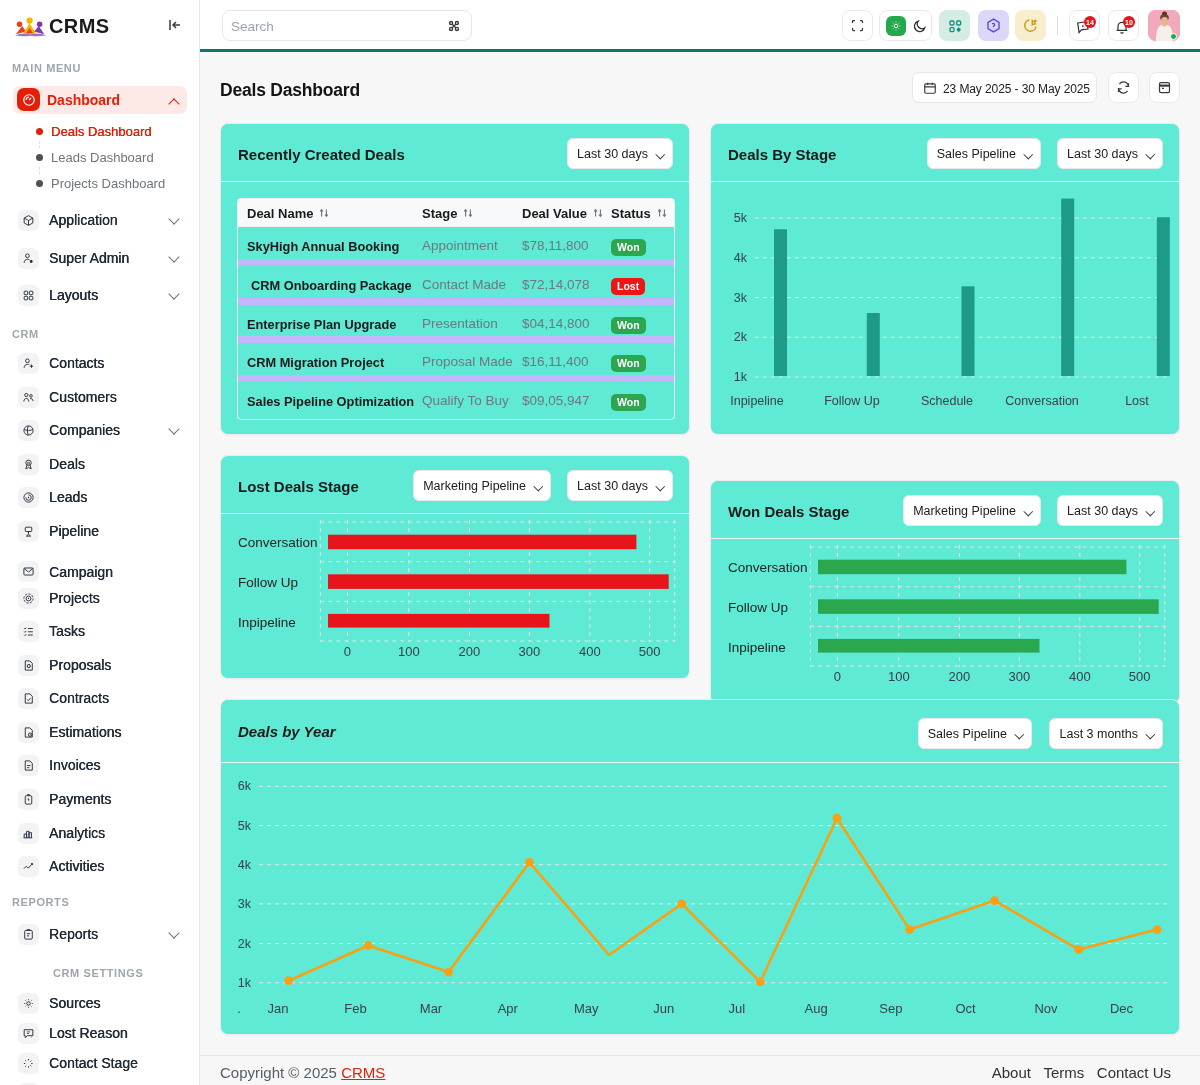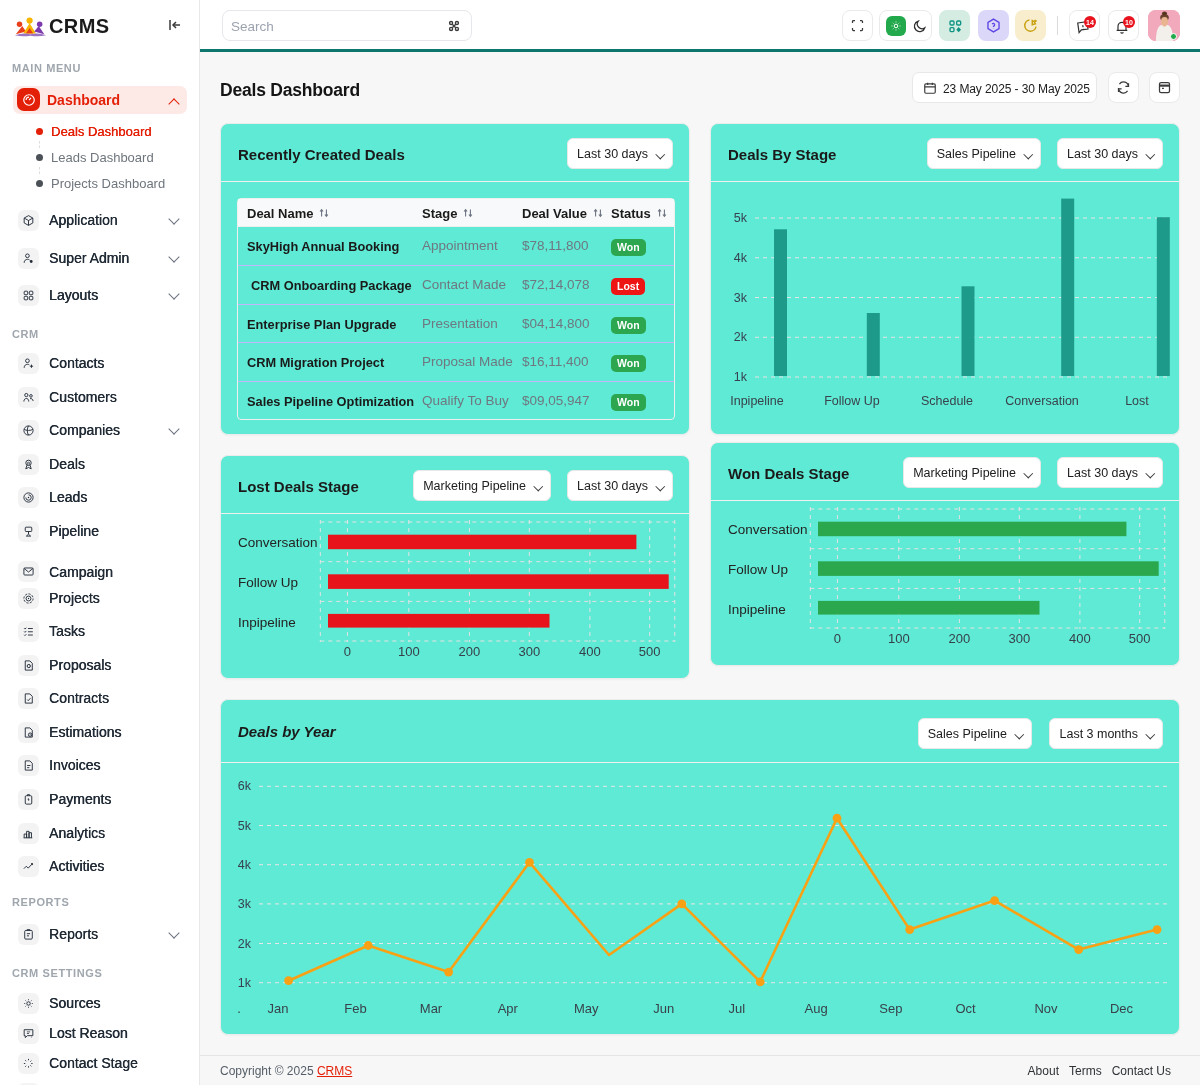--- a/index.html
+++ b/index.html
@@ -25,25 +25,25 @@
 
 .card { position:absolute; background:#5eead4; border:1px solid #ECECEC; border-radius:8px; box-shadow:0 1px 2px rgba(0,0,0,0.03); }
 .card .chead { position:absolute; left:0; top:0; right:0; height:58px; border-bottom:1px solid #F0F0F0; }
 .ctitle { position:absolute; left:17px; top:22px; font-size:15px; font-weight:bold; color:#1a1a1a; }
 .drop { position:absolute; height:31px; border:1px solid #E8E8E8; border-radius:6px; background:#fff; font-size:12.5px; color:#202020; display:flex; align-items:center; padding:0 24px 0 9px; white-space:nowrap; }
 .drop .dchev { position:absolute; right:9px; top:12px; width:6.5px; height:6.5px; border-right:1.5px solid #3a3a3a; border-bottom:1.5px solid #3a3a3a; transform:rotate(45deg); }
 .badge { display:inline-block; border-radius:5px; color:#fff; font-size:10.5px; font-weight:bold; padding:2px 6px 3px; }
 .badge.won { background:#2CA750; }
 .badge.lost { background:#EE1515; }
 .thh { font-size:13px; font-weight:bold; color:#1a1a1a; }
-.trow { position:absolute; left:0; width:436px; height:38.8px; border-bottom:1px solid #c4b5fd; }
+.trow { position:absolute; left:0; width:436px; height:38.8px; border-bottom:7px solid #c4b5fd; }
 .trow .d1 { position:absolute; top:12px; font-size:12.8px; font-weight:bold; color:#1a1a1a; white-space:nowrap; }
 .trow .d2 { position:absolute; top:11px; font-size:13.5px; color:#6F7780; }
 
-#footer { position:absolute; left:200px; top:1055px; width:1000px; height:30px; border-top:1px solid #E5E5E5; font-size:12px; color:#555E68; }
+#footer { position:absolute; left:200px; top:1055px; width:1000px; height:30px; border-top:1px solid #E5E5E5; font-size:15px; color:#555E68; }
 .sorti { display:inline-block; vertical-align:-1px; margin-left:5px; }
 </style>
 </head>
 <body>
 <div id="app">
 
   <div id="sidebar">
 
     <svg class="abs" style="left:14px;top:14px;" width="33" height="26" viewBox="0 0 36 28">
       <circle cx="6" cy="11" r="3" fill="#E8401B"></circle>
@@ -287,21 +287,21 @@
           <svg viewBox="0 0 24 24" fill="none" stroke="#212B36" stroke-width="1.7">
             <rect x="5" y="4.5" width="14" height="16" rx="2"></rect>
             <path d="M9.5 4.5 V3 H14.5 V4.5"></path>
             <path d="M9 10.5 H15 M9 14.5 H13"></path>
           </svg>
         </div>
       <div class="lbl">Reports</div>
     </div>
     <span class="chev down" style="left:170px;top:929px;"></span>
 
-    <div class="sec-label" style="top:967px;">CRM SETTINGS</div>
+    <div class="sec-label" style="top:967px;margin-left:41px;">CRM SETTINGS</div>
     <div class="mi" style="top:992.5px;">
       <div class="ibox">
           <svg viewBox="0 0 24 24" fill="none" stroke="#212B36" stroke-width="1.7">
             <circle cx="12" cy="12" r="3.2"></circle>
             <path d="M12 4 V6 M12 18 V20 M4 12 H6 M18 12 H20 M6.4 6.4 L7.8 7.8 M16.2 16.2 L17.6 17.6 M6.4 17.6 L7.8 16.2 M16.2 7.8 L17.6 6.4" stroke-width="1.5"></path>
           </svg>
         </div>
       <div class="lbl">Sources</div>
     </div>
     <div class="mi" style="top:1022.5px;">
@@ -568,21 +568,21 @@
         <text x="126.4" y="199.5">0</text>
           <text x="187.8" y="199.5">100</text>
           <text x="248.4" y="199.5">200</text>
           <text x="308.3" y="199.5">300</text>
           <text x="368.9" y="199.5">400</text>
           <text x="428.7" y="199.5">500</text>
       </g>
     </svg>
   </div>
 
-  <div class="card" style="left:710px;top:442px;width:470px;height:224px;">
+  <div class="card" style="left:710px;top:480px;width:470px;height:224px;">
     <div class="chead"></div>
     <div class="ctitle">Won Deals Stage</div>
     <div class="drop" style="right:138px;top:14px;">Marketing Pipeline<span class="dchev"></span></div>
     <div class="drop" style="right:16px;top:14px;">Last 30 days<span class="dchev"></span></div>
     <svg class="abs" style="left:0;top:0;" width="470" height="224" viewBox="0 0 470 224">
       <g stroke="#E4E4E4" stroke-dasharray="4 4">
         <line x1="99.3" y1="64" x2="99.3" y2="186"></line>
         <line x1="126.4" y1="64" x2="126.4" y2="186"></line>
         <line x1="187.8" y1="64" x2="187.8" y2="186"></line>
         <line x1="248.4" y1="64" x2="248.4" y2="186"></line>

